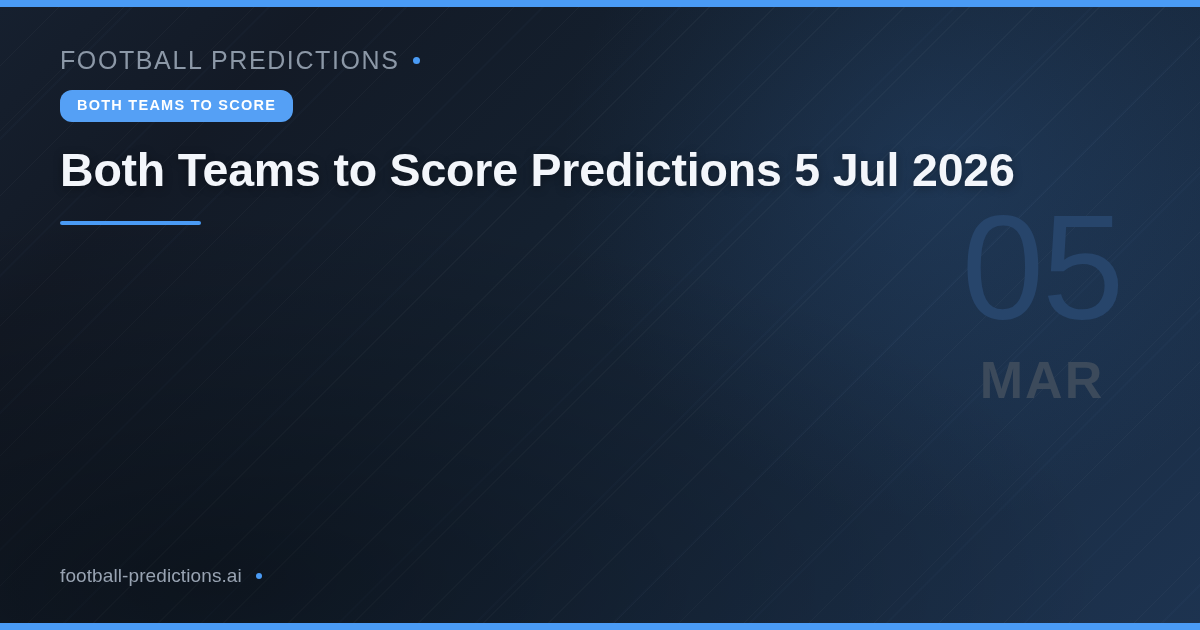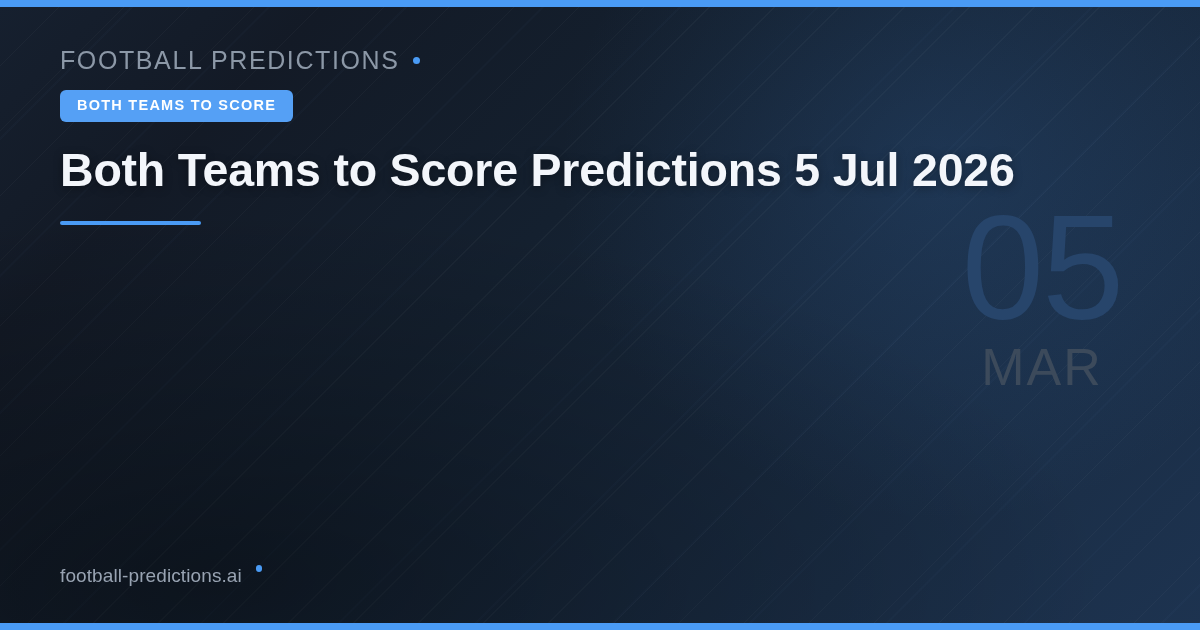--- a/index.html
+++ b/index.html
@@ -91,23 +91,23 @@
   .date-day {
     font-size: 148px;
     font-weight: 400;
     line-height: 0.84;
     letter-spacing: -2px;
     color: #27456b;
     display: block;
   }
   .date-month {
     display: block;
-    margin-top: 11px;
+    margin-top: 24px;
     font-size: 52px;
-    font-weight: 400;
+    font-weight: 700;
     letter-spacing: 2px;
     line-height: 1;
     color: #3c4a5b;
   }
 
   
   .content {
     position: absolute;
     left: 60px;
     top: 0;
@@ -134,21 +134,21 @@
     height: 7px;
     border-radius: 50%;
     background: #4a9bf5;
     flex: none;
   }
 
   .badge {
     display: inline-block;
     margin-top: 15px;
     padding: 8px 17px 9px 17px;
-    border-radius: 6px;
+    border-radius: 12px;
     background: #55a0f5;
     color: #ffffff;
     font-size: 14.5px;
     font-weight: 700;
     letter-spacing: 1.25px;
     line-height: 1;
     white-space: nowrap;
   }
 
   .title {
@@ -170,20 +170,21 @@
     background: #4a9bf5;
   }
 
   
   .footer {
     position: absolute;
     left: 60px;
     bottom: 43px;
     z-index: 3;
     display: flex;
+    align-items: center;
     gap: 14px;
   }
   .footer-site {
     font-size: 19px;
     color: #98a3b2;
     letter-spacing: 0.1px;
     white-space: nowrap;
   }
   .footer-dot {
     width: 6.5px;

